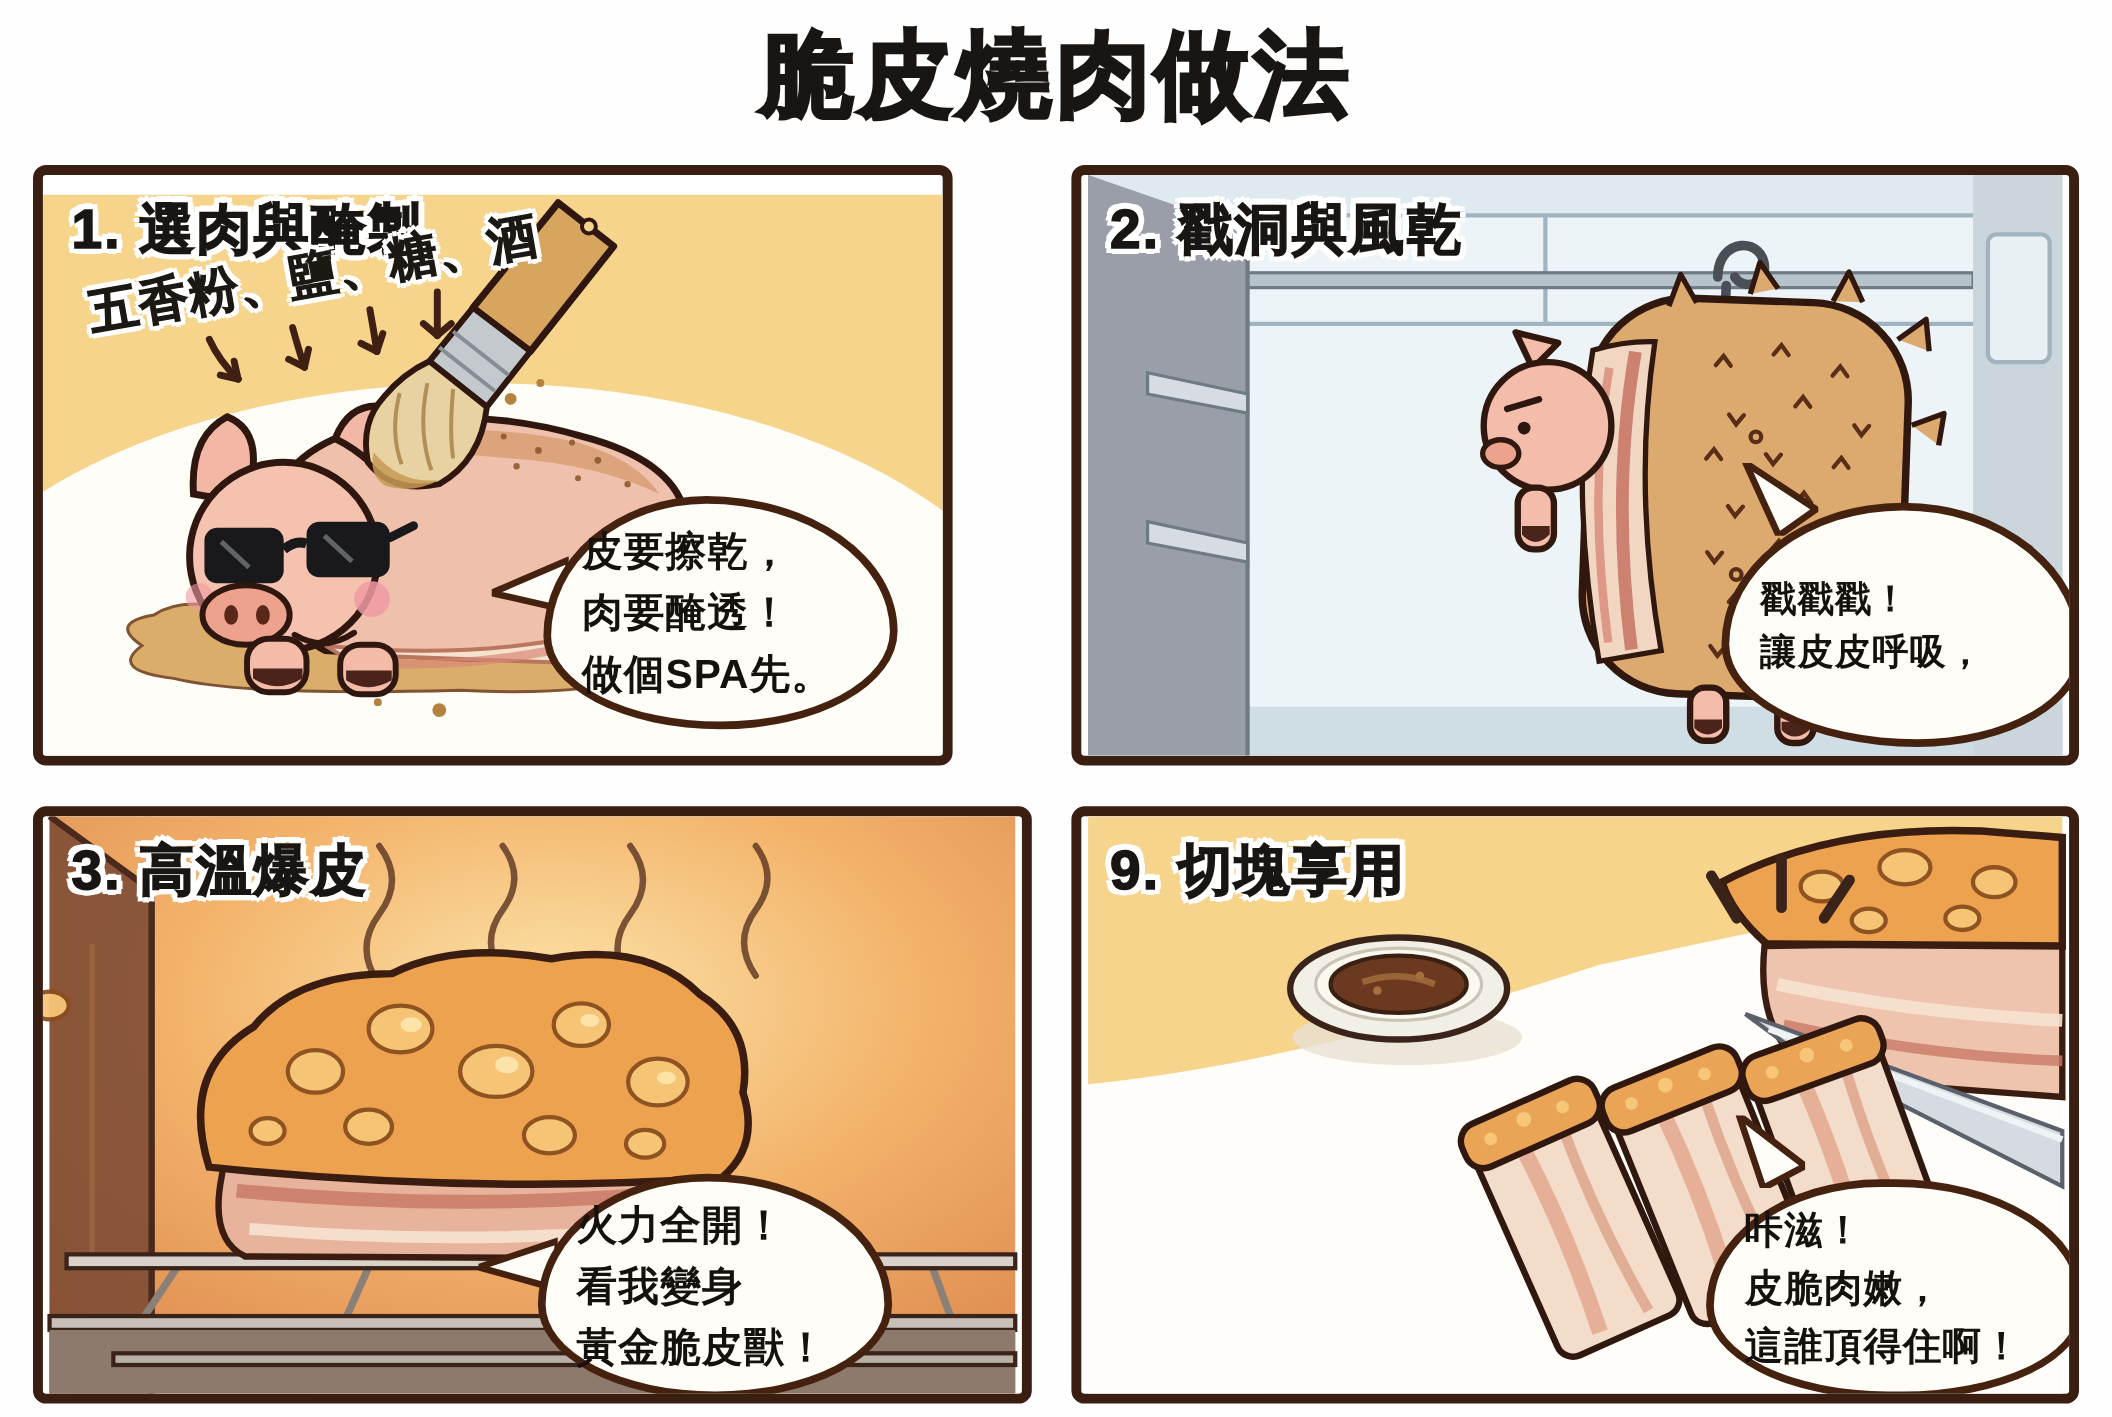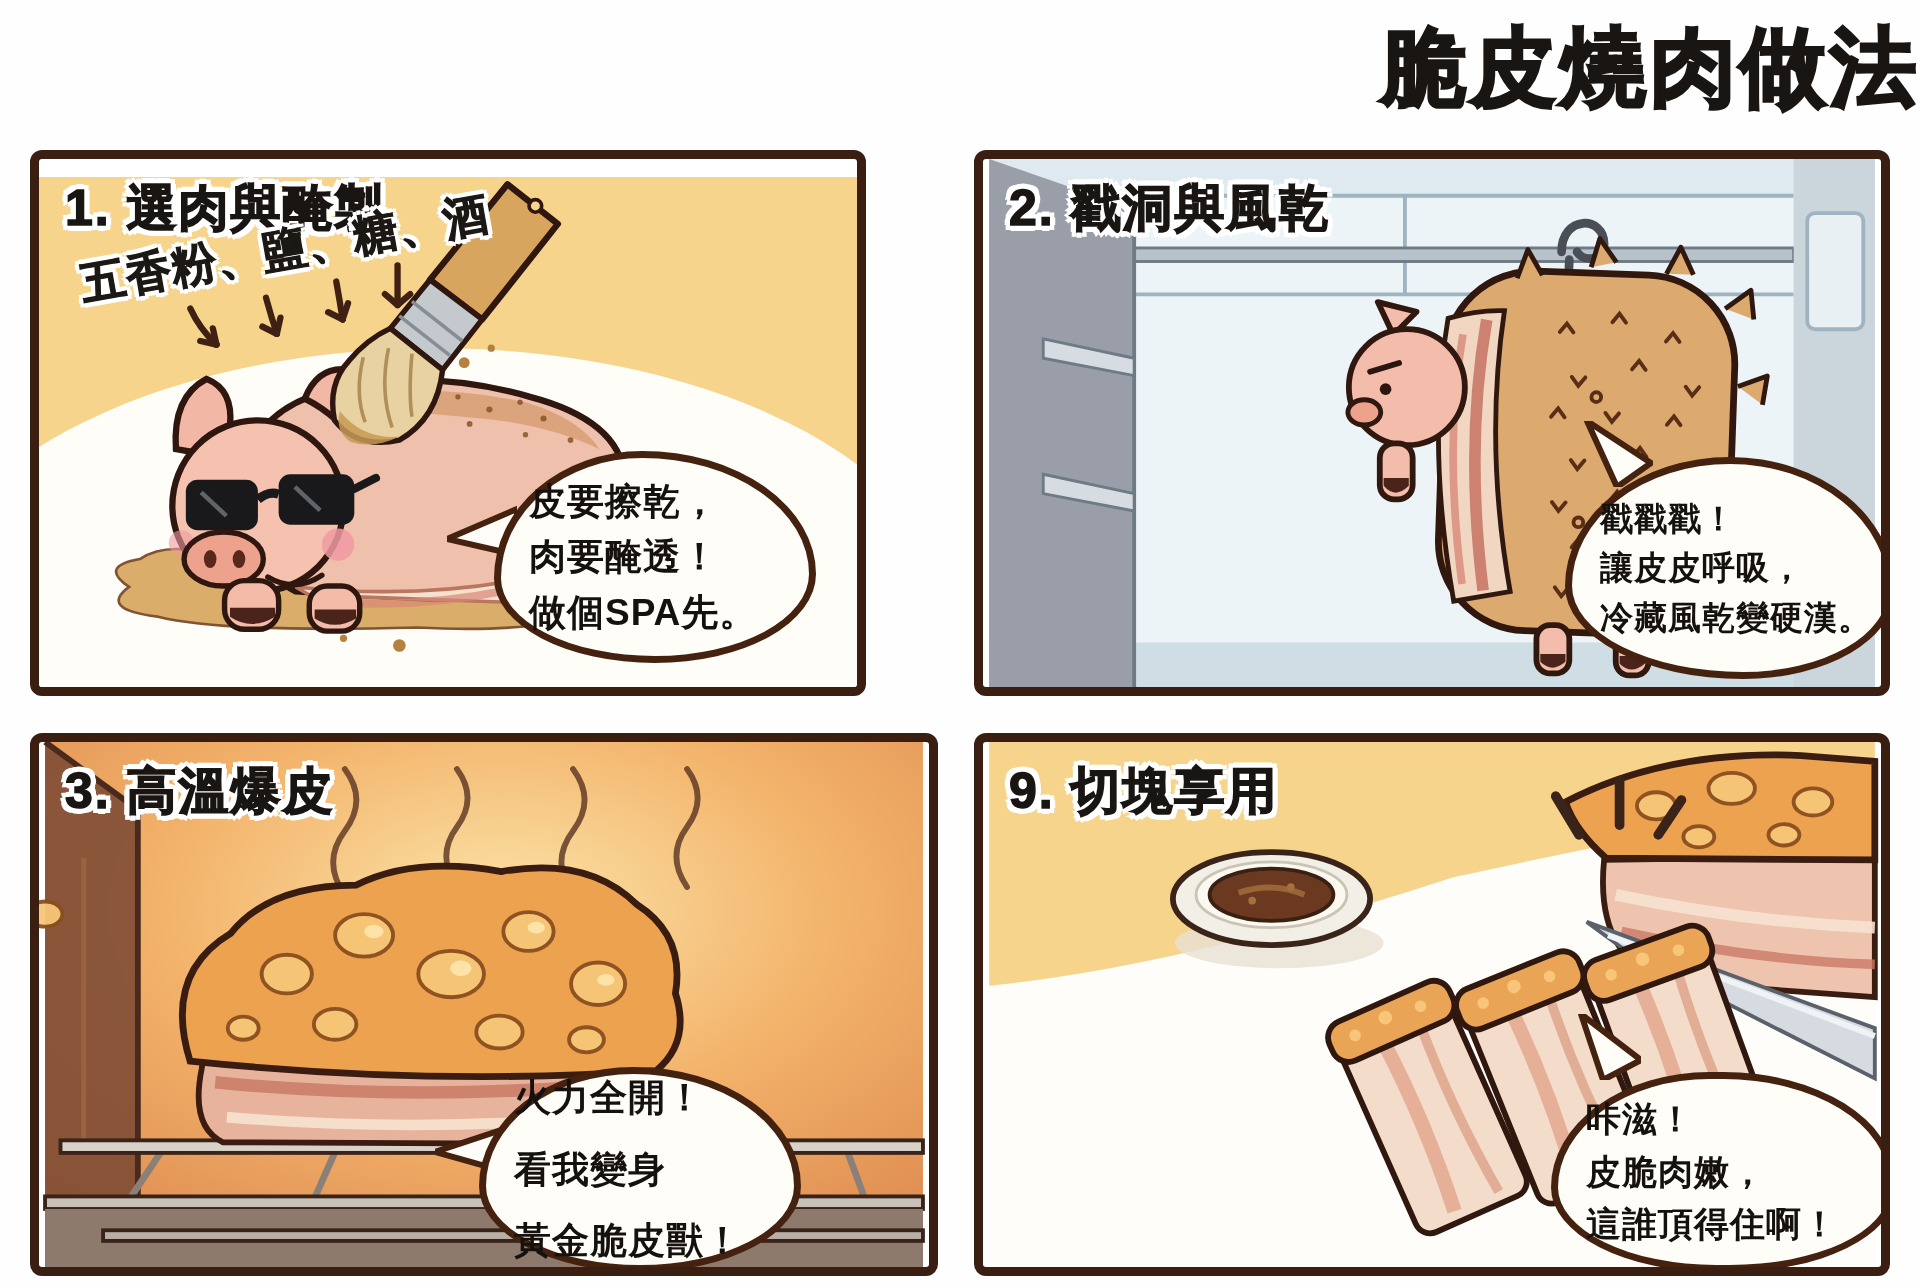--- a/index.html
+++ b/index.html
@@ -1,18 +1,18 @@
 <!DOCTYPE html>
 <html><head>
 <meta charset="utf-8">
 <style>
   html,body{margin:0;padding:0;background:#ffffff;}
   .canvas{position:relative;width:1920px;height:1288px;background:#fefefe;overflow:hidden;
           font-family:"Liberation Sans","DejaVu Sans",sans-serif;}
-  .comic-title{position:absolute;top:10px;left:0;width:100%;text-align:right;
+  .comic-title{position:absolute;top:10px;left:0;width:100%;text-align:center;
     font-size:86px;font-weight:900;color:#181512;letter-spacing:4px;
     -webkit-text-stroke:3px #181512;}
   .panel{position:absolute;border:9px solid #3b1e12;border-radius:12px;
     box-sizing:border-box;overflow:hidden;background:#fff;}
   .panel svg.art{position:absolute;inset:0;width:100%;height:100%;}
   #panel1{left:30px;top:150px;width:836px;height:546px;}
   #panel2{left:974px;top:150px;width:916px;height:546px;padding-left:39px;}
   #panel3{left:30px;top:733px;width:908px;height:543px;padding-left:13px;}
   #panel4{left:974px;top:733px;width:916px;height:543px;}
   .panel-header{position:absolute;left:26px;top:16px;z-index:3;white-space:nowrap;
@@ -27,22 +27,22 @@
     text-shadow:-4px -4px 0 #fff,4px -4px 0 #fff,-4px 4px 0 #fff,4px 4px 0 #fff,
                 0 -5px 0 #fff,0 5px 0 #fff,-5px 0 0 #fff,5px 0 0 #fff;}
   .bubble{position:absolute;z-index:2;background:#fffdf8;border:7px solid #45220f;
     display:flex;flex-direction:column;justify-content:center;
     padding:18px 28px;box-sizing:border-box;}
   .bubble .line{font-weight:700;color:#15110e;line-height:1.5;letter-spacing:1px;white-space:nowrap;}
   #bubble1{left:455px;top:292px;width:322px;height:212px;font-size:37px;
     border-radius:46% 54% 50% 50% / 60% 58% 42% 40%;}
   #bubble2{left:582px;top:298px;width:330px;height:222px;font-size:33px;
     border-radius:50% 50% 46% 54% / 58% 60% 40% 42%;justify-content:center;}
-  #bubble3{left:440px;top:325px;width:322px;height:205px;font-size:37px;
-    border-radius:48% 52% 50% 50% / 58% 58% 42% 42%;gap:16px;}
+  #bubble3{left:450px;top:325px;width:322px;height:205px;font-size:37px;
+    border-radius:48% 52% 50% 50% / 58% 58% 42% 42%;}
   #bubble4{left:568px;top:330px;width:344px;height:200px;font-size:35px;
     border-radius:48% 52% 50% 50% / 60% 56% 42% 44%;}
   .tail{position:absolute;z-index:1;}
 </style>
 </head>
 <body>
 
 <div class="canvas">
 
   <div class="comic-title">脆皮燒肉做法</div>
@@ -241,21 +241,20 @@
         <path d="M652,522 Q664,534 678,522 L678,514 L652,514 Z" fill="#4a241a"></path>
       </g>
     </svg>
     <div class="panel-header">2. 戳洞與風乾</div>
     <svg class="tail" style="left:598px;top:262px;width:72px;height:66px;" viewBox="0 0 72 66">
       <path d="M6,0 L36,66 L70,42 Z" fill="#fffdf8" stroke="#45220f" stroke-width="6" stroke-linejoin="round"></path>
     </svg>
     <div class="bubble" id="bubble2">
       <span class="line">戳戳戳！</span>
       <span class="line">讓皮皮呼吸，</span>
-      <span class="line">冷藏風乾變硬漢。</span>
     </div>
   </div>
 
   <div class="panel" id="panel3">
     <svg class="art" viewBox="0 0 908 543">
       <defs>
         <radialGradient id="ovenGlow" cx="52%" cy="32%" r="85%">
           <stop offset="0%" stop-color="#fbe4a9"></stop>
           <stop offset="45%" stop-color="#f3b36b"></stop>
           <stop offset="100%" stop-color="#d9824a"></stop>

